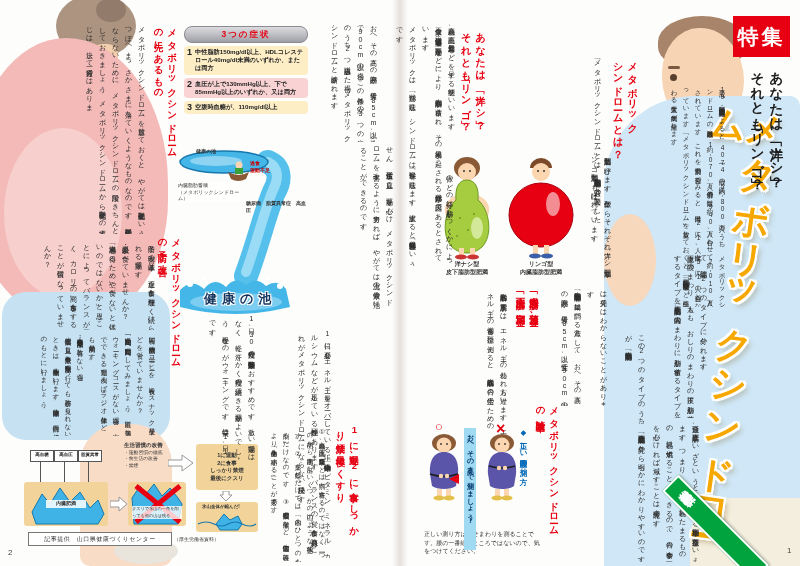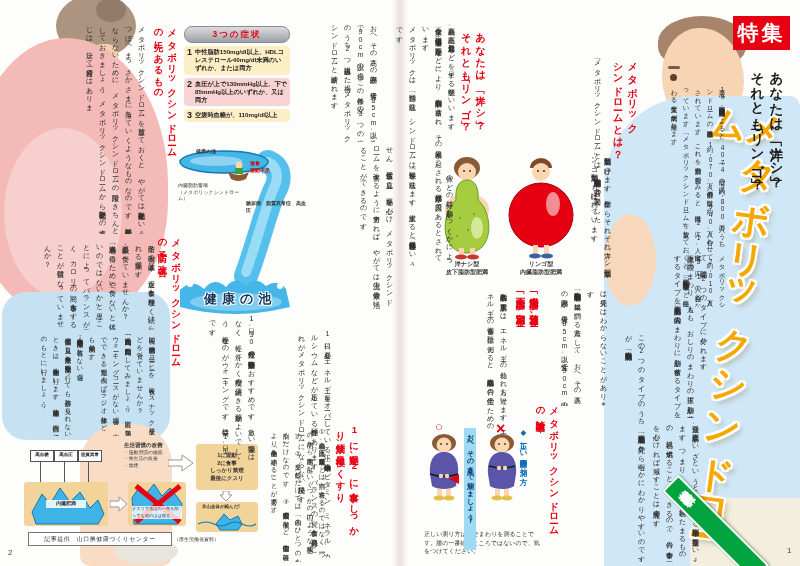--- a/index.html
+++ b/index.html
@@ -7,34 +7,34 @@
           font-family:"Liberation Sans","DejaVu Sans",sans-serif;}
   .shape{position:absolute;z-index:0;}
   .illo{position:absolute;z-index:1;}
   .v{position:absolute;writing-mode:vertical-rl;text-orientation:upright;font-size:7px;line-height:13px;
      letter-spacing:.4px;color:#2b2b2b;white-space:pre-line;overflow:hidden;z-index:2;}
   .vh{position:absolute;writing-mode:vertical-rl;text-orientation:upright;font-weight:bold;color:#e60012;
       white-space:pre-line;z-index:2;font-size:10px;line-height:14.5px;letter-spacing:1px;overflow:hidden;}
   .vh.small{font-size:9.5px;line-height:13.5px;}
   .hsub{position:absolute;writing-mode:vertical-rl;text-orientation:upright;font-weight:bold;color:#0068b7;
         font-size:7.5px;line-height:11px;z-index:2;}
-  .badge{position:absolute;left:733px;top:16px;width:57px;height:34px;background:#e60012;color:#fff;
+  .badge{position:absolute;left:733px;top:16px;width:57px;height:41px;background:#e60012;color:#fff;
          font-size:21px;font-weight:bold;display:flex;align-items:center;justify-content:center;
          letter-spacing:3px;z-index:4;}
   .headline{position:absolute;left:748px;top:62px;height:262px;writing-mode:vertical-rl;text-orientation:upright;
             font-size:13.5px;line-height:19px;font-weight:bold;color:#1c1c1c;white-space:pre-line;z-index:3;}
   .main-title{position:absolute;left:658px;top:92px;width:130px;height:470px;writing-mode:vertical-rl;
               text-orientation:upright;font-size:37px;line-height:1;font-weight:bold;color:#f6a800;z-index:2;
               transform:rotate(8deg);transform-origin:top right;letter-spacing:1px;
               text-shadow:2px 0 0 #fff,-2px 0 0 #fff,0 2px 0 #fff,0 -2px 0 #fff,2px 2px 0 #fff,
                           -2px -2px 0 #fff,2px -2px 0 #fff,-2px 2px 0 #fff,4px 4px 5px rgba(120,90,30,.35);}
   .ribbon{position:absolute;left:704px;top:464px;height:118px;writing-mode:vertical-rl;text-orientation:upright;
           background:#00a33e;color:#fff;font-weight:bold;font-size:11.5px;letter-spacing:1px;padding:3px 2px;
           border:2px solid #fff;transform:rotate(-45deg);z-index:3;box-shadow:1px 1px 3px rgba(0,0,0,.3);}
-  .sym-box{position:absolute;left:184px;top:26px;width:106px;z-index:2;}
+  .sym-box{position:absolute;left:184px;top:26px;width:124px;z-index:2;}
   .sym-title{height:15px;border-radius:8px;border:1px solid #8b8b90;background:linear-gradient(#dcdce0,#9fa0a6);
              color:#e60012;font-size:8.5px;font-weight:bold;display:flex;align-items:center;justify-content:center;
              letter-spacing:2px;}
   .sym-item{border-radius:4px;margin-top:3px;padding:2px 3px;display:flex;gap:3px;align-items:flex-start;}
   .sym-item .no{font-size:9px;font-weight:bold;color:#222;line-height:9px;}
   .sym-item .tx{font-size:6.2px;line-height:8.2px;color:#222;font-weight:bold;}
   .cream{background:#fdeec6;} .pink{background:#f9d3d3;}
   .lbl{position:absolute;font-size:6px;line-height:8px;color:#333;text-align:center;white-space:pre-line;z-index:2;font-weight:bold;}
   .tiny{position:absolute;font-size:5px;line-height:6.5px;color:#333;white-space:pre-line;z-index:3;}
   .caption{position:absolute;font-size:6px;line-height:8.5px;color:#c00;z-index:2;}

